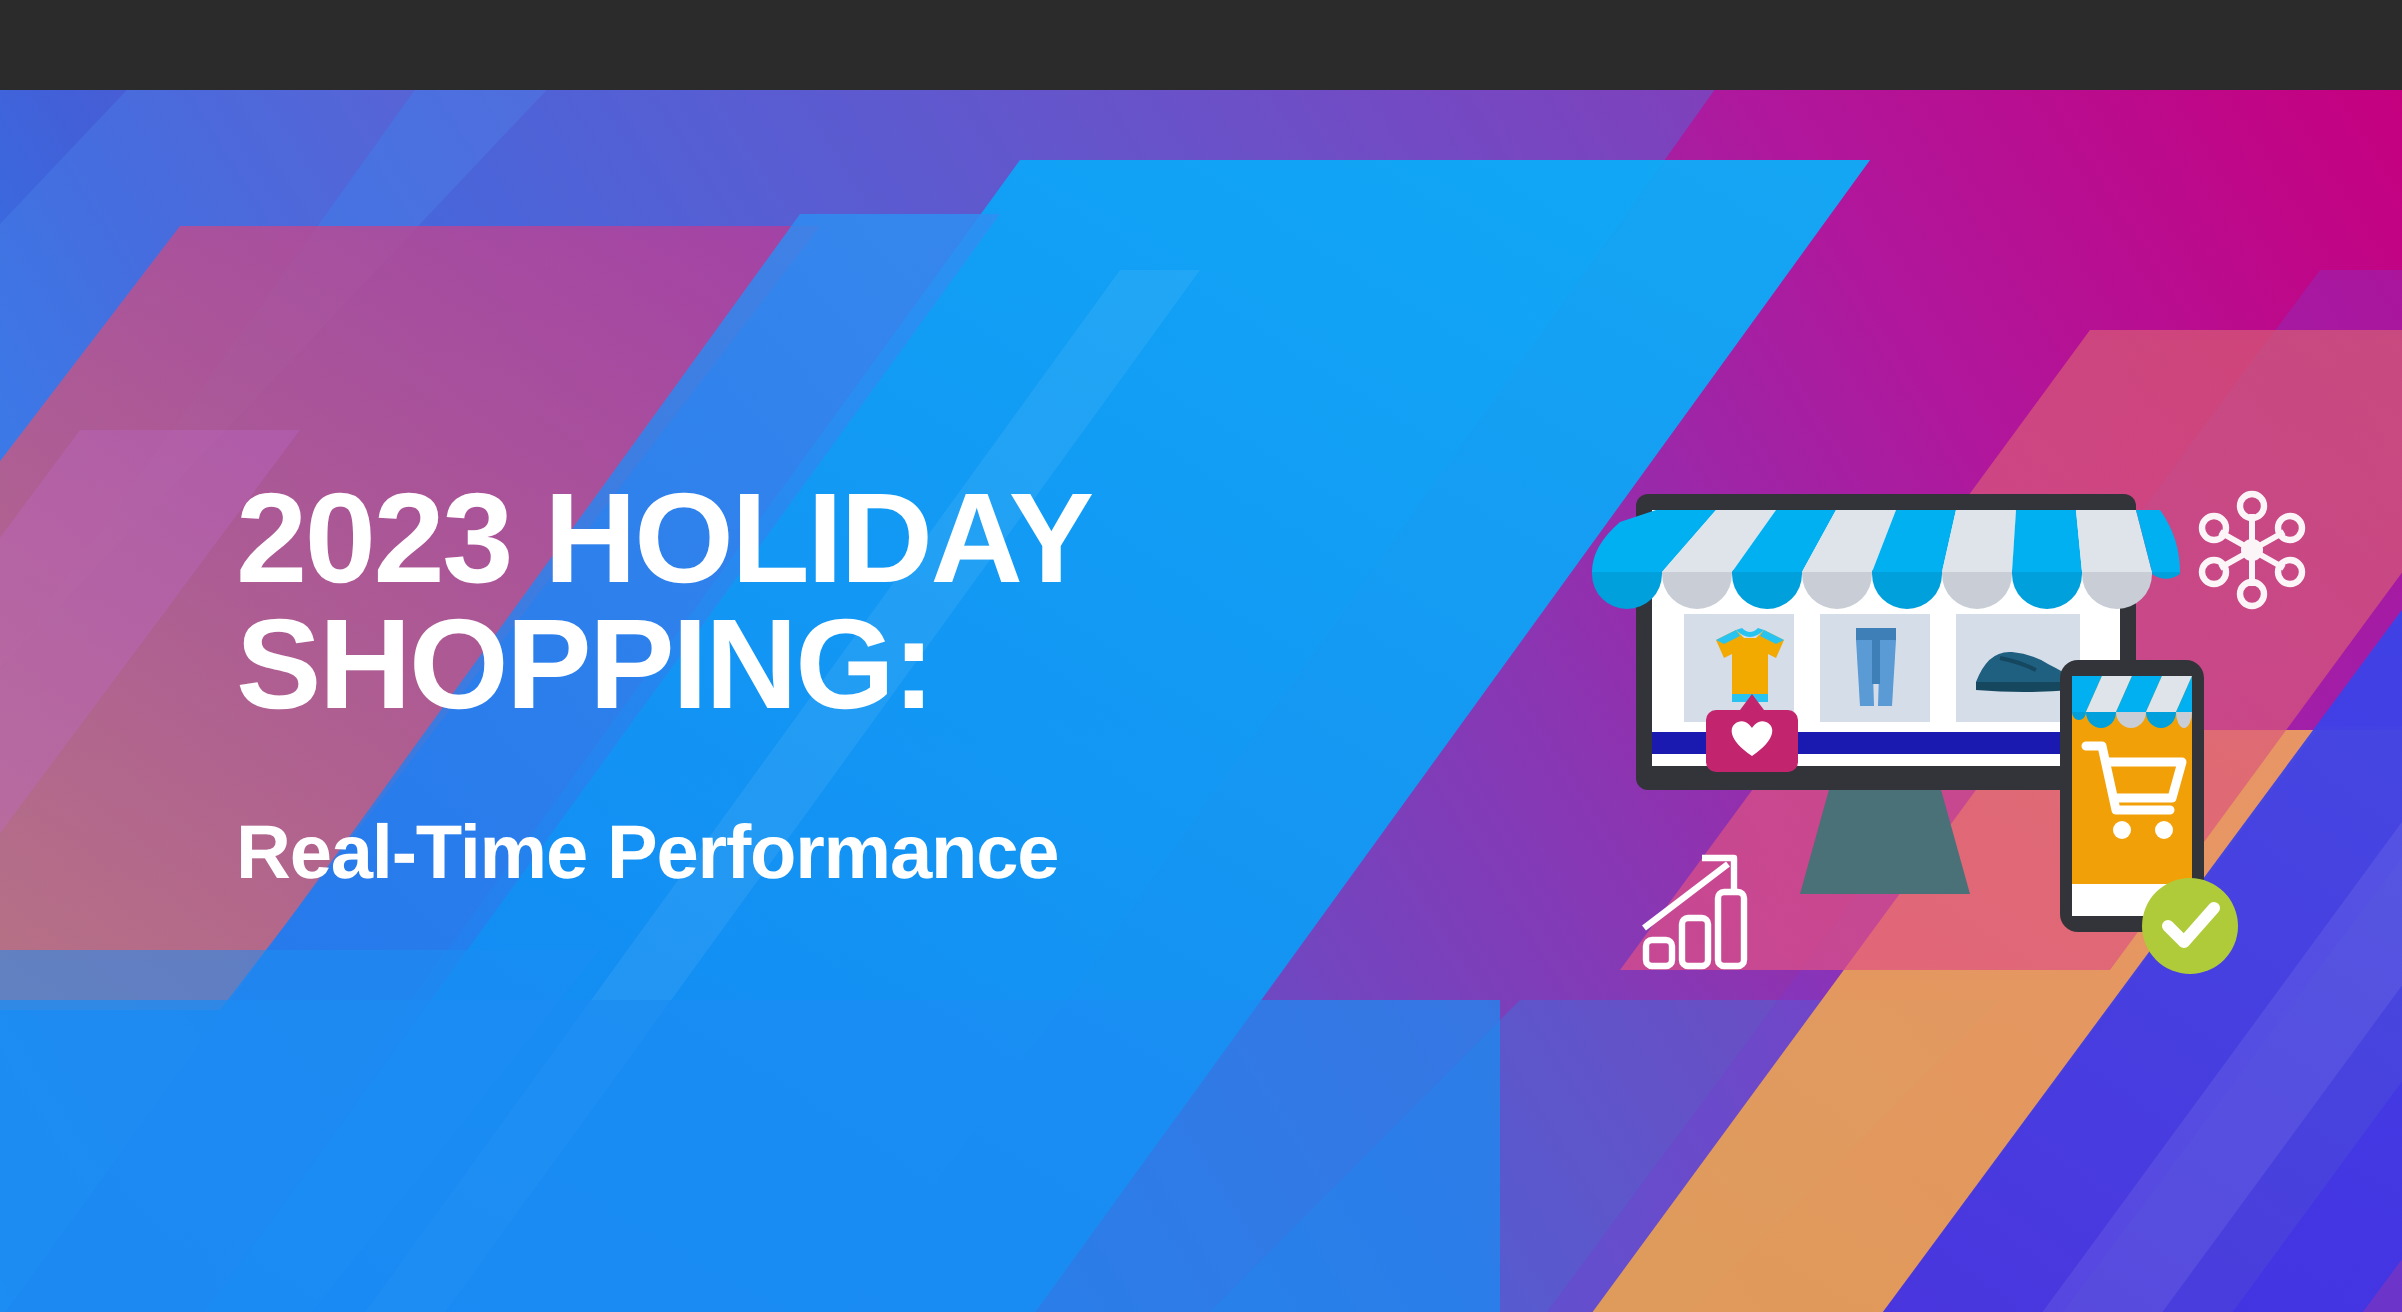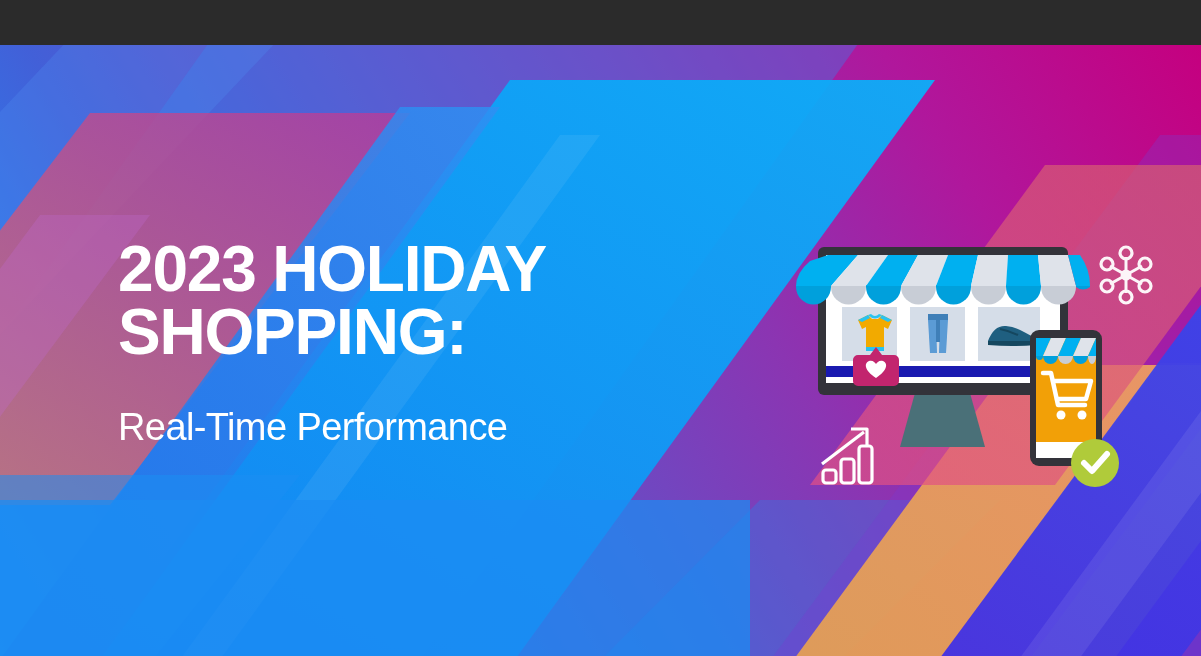--- a/index.html
+++ b/index.html
@@ -55,21 +55,21 @@
     font-weight:700;
     letter-spacing:-1.2px;
     text-transform:uppercase;
     white-space:pre-line;
   }
   .subline{
     margin:0;
     padding-top:43px;
     color:#ffffff;
     font-size:38px;
-    font-weight:400;
+    font-weight:700;
     letter-spacing:-0.6px;
   }
 
   
   .illustration{
     position:absolute;left:790px;top:180px;
     width:400px;height:290px;
     z-index:5;
   }
   .illustration svg{display:block;}

